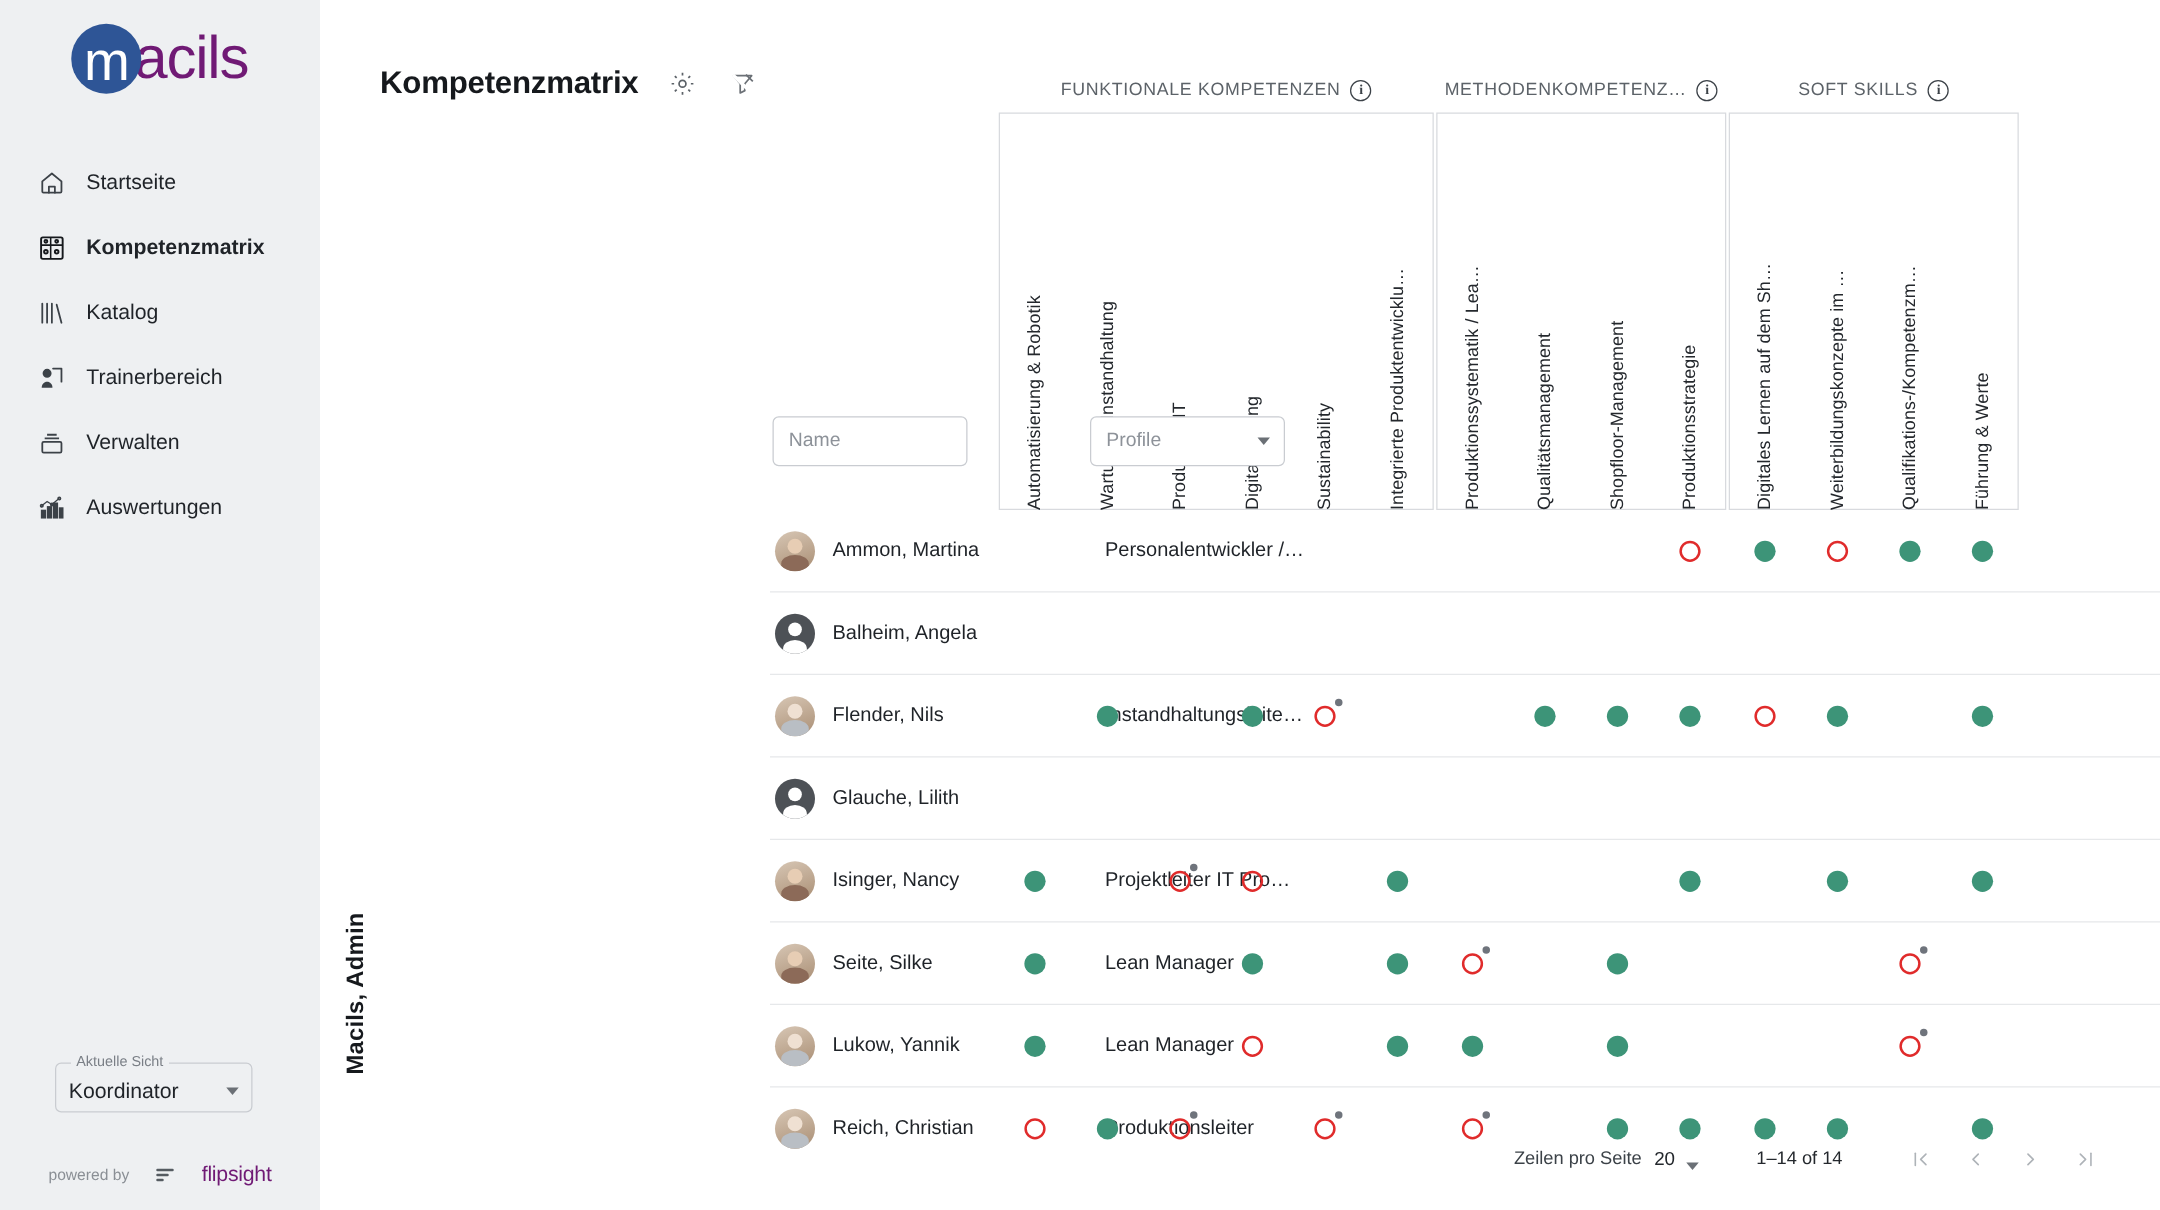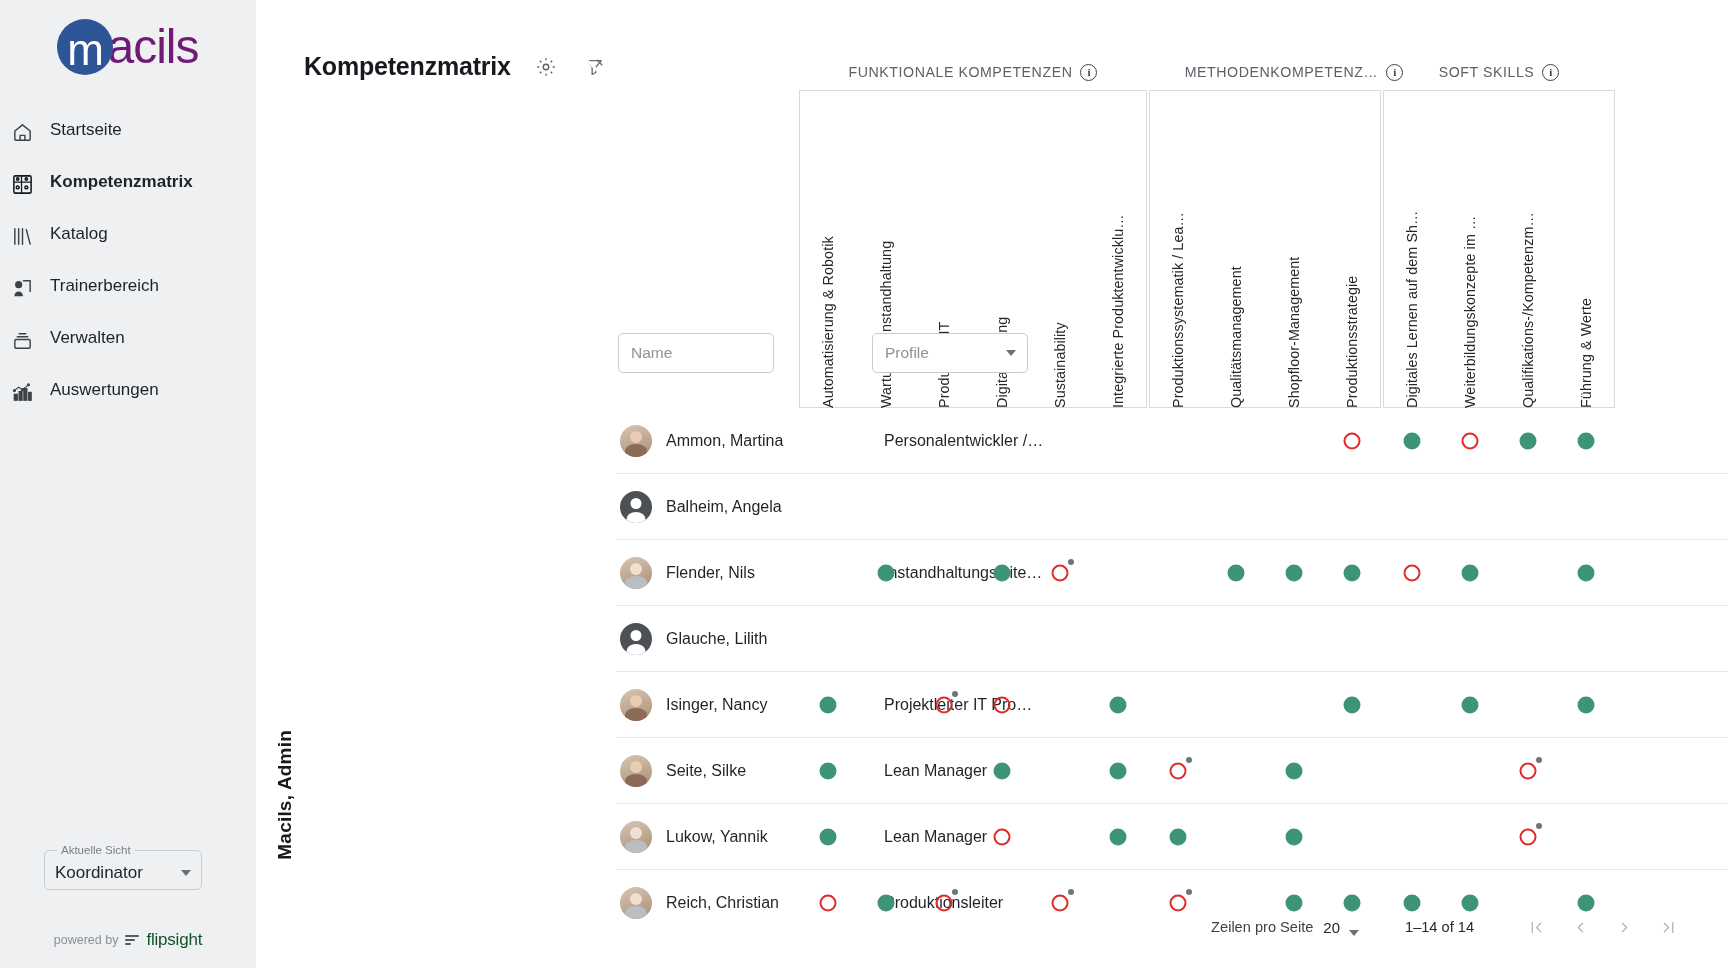--- a/index.html
+++ b/index.html
@@ -34,22 +34,22 @@
     color: #ffffff; font-size: 44px; line-height: 1;
     font-weight: 400; margin-top: 6px;
   }
   .logo-text {
     font-size: 48px; color: #701a75; letter-spacing: -1px;
     margin-left: -6px; line-height: 1; margin-top: 0;
   }
 
   .nav { margin-top: 34px; }
   .nav-item {
-    display: flex; align-items: flex-start;
-    height: 52px; padding-left: 10px; gap: 16px;
+    display: flex; align-items: center;
+    height: 52px; padding-left: 29px; gap: 16px;
     cursor: pointer; color: #1f2328;
   }
   .nav-item .nav-label { font-size: 17px; }
   .nav-item.active .nav-label { font-weight: 700; }
   .nav-icon { width: 24px; height: 24px; display: flex; align-items: center; justify-content: center; flex: 0 0 24px; }
   .nav-icon svg { display: block; }
 
   .view-select-wrap {
     position: absolute; left: 44px; bottom: 78px;
     width: 158px;
@@ -65,29 +65,29 @@
     font-size: 11.5px; color: #7a7f86; padding: 0 4px; margin-left: 2px;
   }
   .view-value { font-size: 17px; color: #1f2328; }
   .caret {
     width: 0; height: 0;
     border-left: 5px solid transparent; border-right: 5px solid transparent;
     border-top: 6px solid #6b7076;
   }
   .powered {
     position: absolute; left: 0; right: 0; bottom: 18px;
-    display: flex; align-items: center; justify-content: center; gap: 7px;
+    display: flex; align-items: center; justify-content: center; gap: 22px;
   }
   .powered-label { font-size: 12.5px; color: #8a8f95; }
   .flip-mark { display: flex; flex-direction: column; gap: 2px; }
   .flip-mark i { display:block; height:2px; background:#555b61; border-radius:1px; }
   .flip-mark i:nth-child(1){ width:14px; }
   .flip-mark i:nth-child(2){ width:10px; }
   .flip-mark i:nth-child(3){ width:6px; }
-  .powered-brand { font-size: 17px; color: #14532d; letter-spacing: -0.2px; }
+  .powered-brand { font-size: 17px; color: #701a75; letter-spacing: -0.2px; }
 
   
   .main { flex: 1; position: relative; height: 968px; background: #fff; }
 
   .page-head {
     position: absolute; left: 48px; top: 52px;
     display: flex; align-items: center; gap: 22px;
   }
   .page-title { font-size: 25px; font-weight: 700; color: #16191d; letter-spacing: -0.2px; }
   .head-icon { cursor: pointer; width: 26px; height: 26px; display:flex; align-items:center; justify-content:center; }
@@ -348,21 +348,21 @@
           <path d="M15 4 21 10" stroke="#6b7076" stroke-width="1.5"></path>
         </svg>
       </span>
     </div>
 
     <div id="group-heads">
         <div class="group-head" style="left: 543px; width: 348px; justify-content: center;">
           <span class="g-label">FUNKTIONALE KOMPETENZEN</span>
           <span class="info-i">i</span>
         </div>
-        <div class="group-head" style="left: 893px; width: 232px; margin-left: 29px;">
+        <div class="group-head" style="left: 893px; width: 232px;">
           <span class="g-label">METHODENKOMPETENZ…</span>
           <span class="info-i">i</span>
         </div>
         <div class="group-head" style="left: 1127px; width: 232px;">
           <span class="g-label">SOFT SKILLS</span>
           <span class="info-i">i</span>
         </div>
       </div>
     <div id="hdr-boxes">
         <div class="hdr-box" style="left: 543px; width: 348px;"></div>

